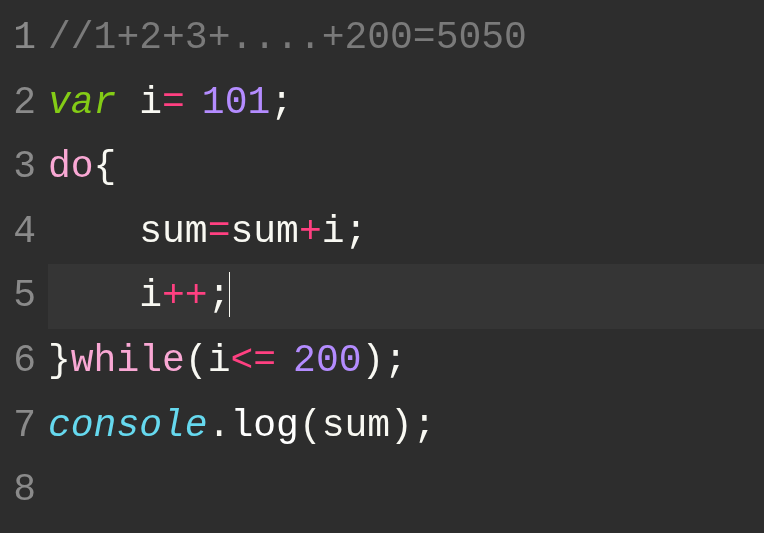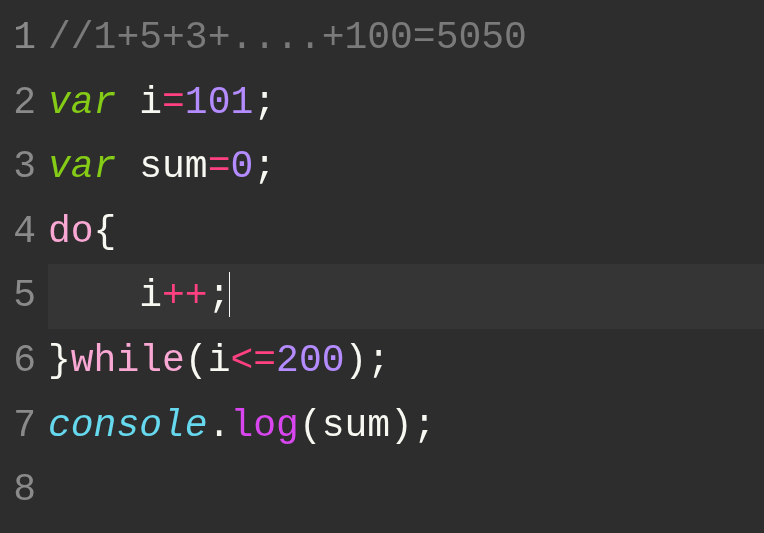--- a/index.html
+++ b/index.html
@@ -37,25 +37,25 @@
     display: block;
     white-space: pre;
   }
   .line.active {
     background: rgba(255,255,255,0.04);
   }
   .comment { color: #7a7a7a; }
   .keyword-nolit { color: #f9a8d4; }
   .storage { color: #84cc16; font-style: italic; }
   .ident { color: #f8f8f2; }
-  .number { color: #b48cff; }
+  .number { color: #b48cff; margin-left: 17px; }
   .op { color: #ff4081; }
   .punct { color: #f8f8f2; }
   .func { color: #66d9ef; font-style: italic; margin-top: 44px; }
-  .method { color: #d946ef; }
+  .method { color: #ffffff; }
   .cursor {
     display: inline-block;
     width: 1px;
     height: 1.2em;
     background: #f8f8f2;
     vertical-align: text-bottom;
     margin-left: -1px;
   }
 </style>
 </head>
@@ -67,21 +67,21 @@
     <span class="ln">2</span>
     <span class="ln">3</span>
     <span class="ln">4</span>
     <span class="ln">5</span>
     <span class="ln">6</span>
     <span class="ln">7</span>
     <span class="ln">8</span>
   </div>
 
   <div class="code">
-    <span class="line"><span class="comment">//1+5+3+....+100=5050</span></span>
+    <span class="line"><span class="comment">//1+2+3+....+200=5050</span></span>
     <span class="line"><span class="storage">var</span><span class="ident"> </span><span class="ident">i</span><span class="op">=</span><span class="number">101</span><span class="punct">;</span></span>
-    <span class="line"><span class="storage">var</span><span class="ident"> </span><span class="ident">sum</span><span class="op">=</span><span class="number">0</span><span class="punct">;</span></span>
     <span class="line"><span class="keyword-nolit">do</span><span class="punct">{</span></span>
+    <span class="line"><span class="ident">    </span><span class="ident">sum</span><span class="op">=</span><span class="ident">sum</span><span class="op">+</span><span class="ident">i</span><span class="punct">;</span></span>
     <span class="line active"><span class="ident">    </span><span class="ident">i</span><span class="op">++</span><span class="punct">;</span><span class="cursor"></span></span>
     <span class="line"><span class="punct">}</span><span class="keyword-nolit">while</span><span class="punct">(</span><span class="ident">i</span><span class="op">&lt;=</span><span class="number">200</span><span class="punct">)</span><span class="punct">;</span></span>
     <span class="line"><span class="func">console</span><span class="punct">.</span><span class="method">log</span><span class="punct">(</span><span class="ident">sum</span><span class="punct">)</span><span class="punct">;</span></span>
   </div>
 </div>
 
 </body></html>

